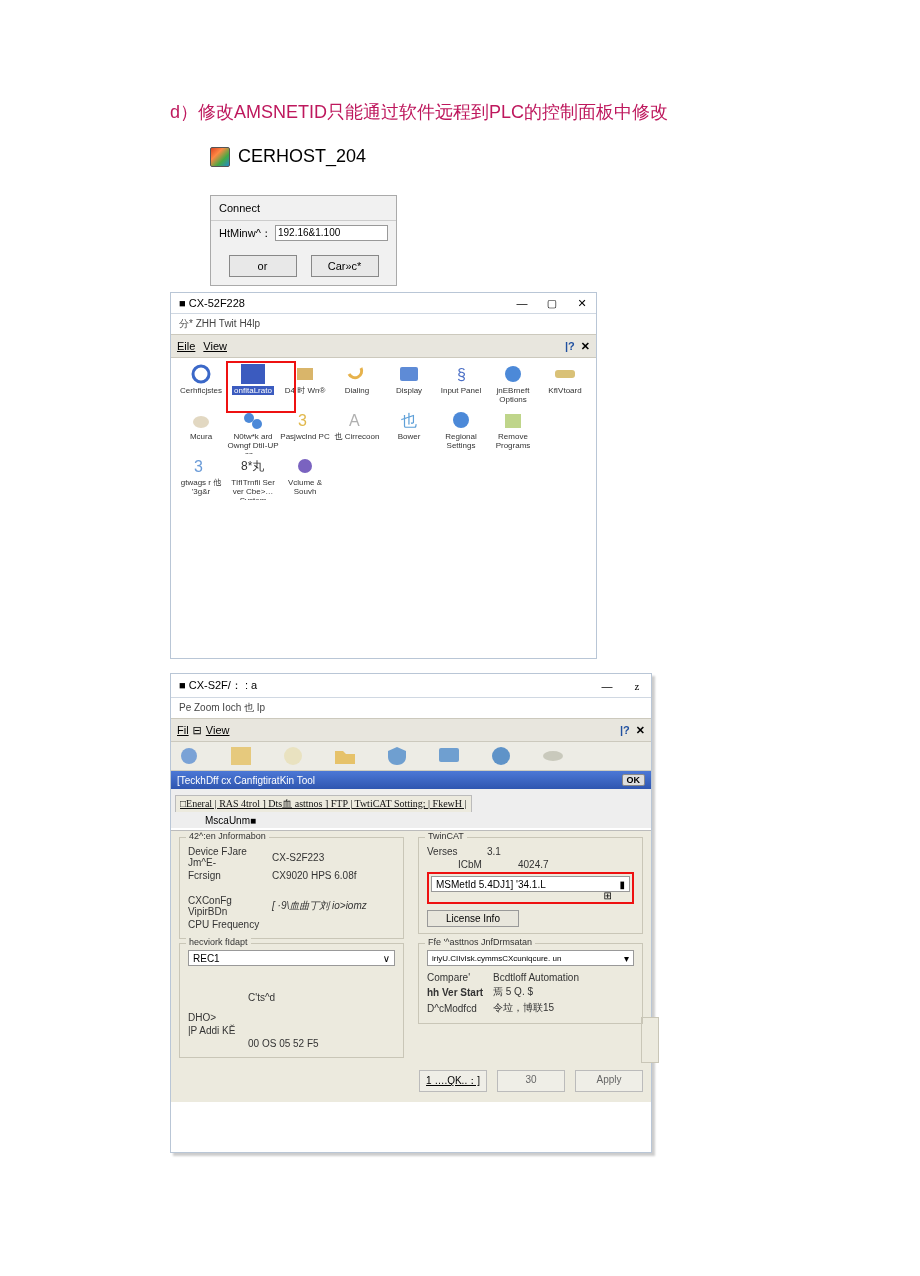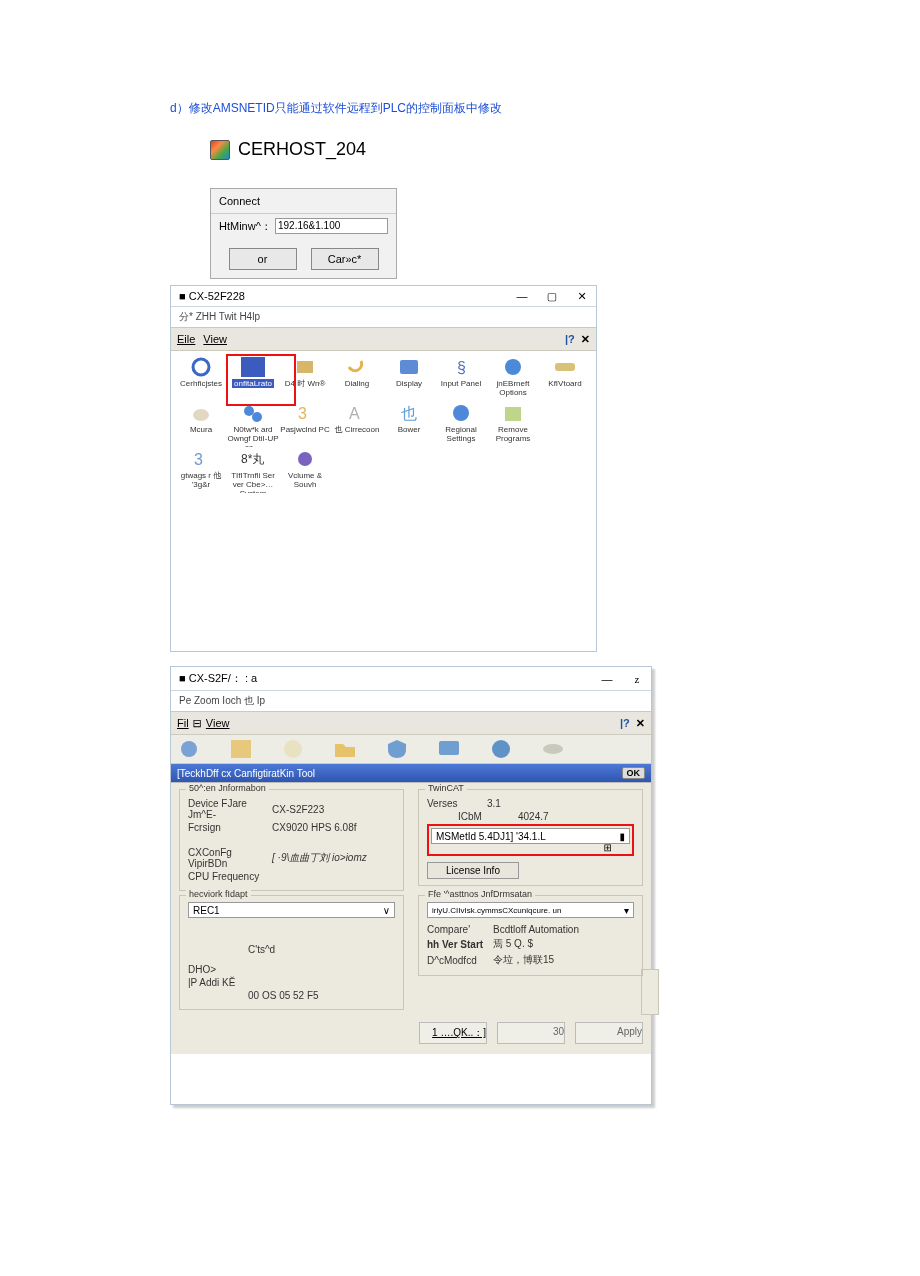--- a/index.html
+++ b/index.html
@@ -1,17 +1,17 @@
 <!DOCTYPE html>
 <html><head>
 <meta charset="utf-8">
 <style>
   body { margin:0; padding:0; background:#fff; font-family:"Segoe UI",Tahoma,Arial,sans-serif; width:920px; }
   .page { width:920px; box-sizing:border-box; padding:100px 170px 60px 170px; }
-  .heading { font-size:12px; color:#1d4ed8; margin-bottom:22px; }
+  .heading { font-size:18px; color:#be185d; margin-bottom:22px; }
 
   
   .cerhost { margin-left:40px; width:215px; }
   .cerhost-title { display:flex; align-items:center; gap:8px; margin-bottom:28px; }
   .cerhost-icon { width:18px; height:18px; background:linear-gradient(135deg,#d42,#f84,#4a4,#28c); border:1px solid #555; border-radius:2px; }
   .cerhost-title-text { font-size:18px; }
   .connect-box { border:1px solid #aaa; background:#f1f1f1; padding:0 0 8px 0; width:185px; font-size:11px; }
   .connect-label { border-bottom:1px solid #ccc; padding:6px 8px; }
   .connect-row { display:flex; align-items:center; padding:4px 8px 0 8px; gap:6px; }
   .connect-row .lab { width:50px; }
@@ -55,21 +55,21 @@
   .group-title { position:absolute; top:-7px; left:6px; background:#eceade; padding:0 3px; font-size:9px; color:#333; }
   .row { display:flex; align-items:center; margin:2px 0; }
   .row .k { width:84px; color:#333; }
   .row .v { flex:1; color:#333; }
   .cols2 { display:flex; gap:14px; }
   .cols2 > div { flex:1; }
   .field-box { border:1px solid #999; background:#fff; padding:1px 4px; min-height:12px; font-size:10px; display:flex; align-items:center; justify-content:space-between; }
   .hl-red2 { border:2px solid #e11; padding:2px; }
   .license-btn { border:1px solid #999; background:#e8e6dc; text-align:center; width:90px; font-size:10px; padding:2px 0; margin-top:6px; }
   .btn-row { display:flex; justify-content:flex-end; gap:10px; margin-top:8px; }
-  .dlg-btn { border:1px solid #bbb; background:#efeee7; min-width:66px; text-align:right; padding:3px 0; font-size:10px; color:#666; }
+  .dlg-btn { border:1px solid #bbb; background:#efeee7; min-width:66px; text-align:center; padding:3px 0; font-size:10px; color:#666; }
   .dlg-btn.primary { text-decoration:underline; color:#000; }
   .extra-box { position:absolute; right:-8px; top:186px; width:16px; height:44px; border:1px solid #c9c6b7; background:#eceade; }
 </style>
 </head>
 <body>
 
 <div class="page">
   <div class="heading">d）修改AMSNETID只能通过软件远程到PLC的控制面板中修改</div>
 
   <div class="cerhost">
@@ -268,27 +268,33 @@
       <div class="tb-ic"><svg viewBox="0 0 24 22">
             <ellipse cx="12" cy="11" rx="10" ry="5" fill="#c9c9bc"></ellipse>
           </svg></div>
     </div>
 
     <div class="cfg-inner-title">
       <span>[TeckhDff cx CanfigtiratKin Tool</span>
       <span class="ok-pill">OK</span>
     </div>
 
+    <div class="tabs">
+      <div class="row">
+          <span class="active">□Eneral | RAS 4trol ] Dts血  asttnos ] FTP | TwtiCAT Sotting; | FkewH |</span>
+        </div>
+      <div class="row" style="padding-left:30px;">MscaUnm■</div>
+    </div>
 
     <div class="cfg-body" style="position:relative;">
       <div class="extra-box"></div>
       <div class="cols2">
         <div>
           <div class="group">
-            <span class="group-title">50^:en Jnformabon</span>
+            <span class="group-title">42^:en Jnformabon</span>
             <div class="row">
                 <span class="k">Device FJare Jm^E-</span>
                 <span class="v">CX-S2F223</span>
               </div>
             <div class="row">
                 <span class="k">Fcrsign</span>
                 <span class="v">CX9020 HPS 6.08f</span>
               </div>
             <div style="height:10px"></div>
             <div class="row">

